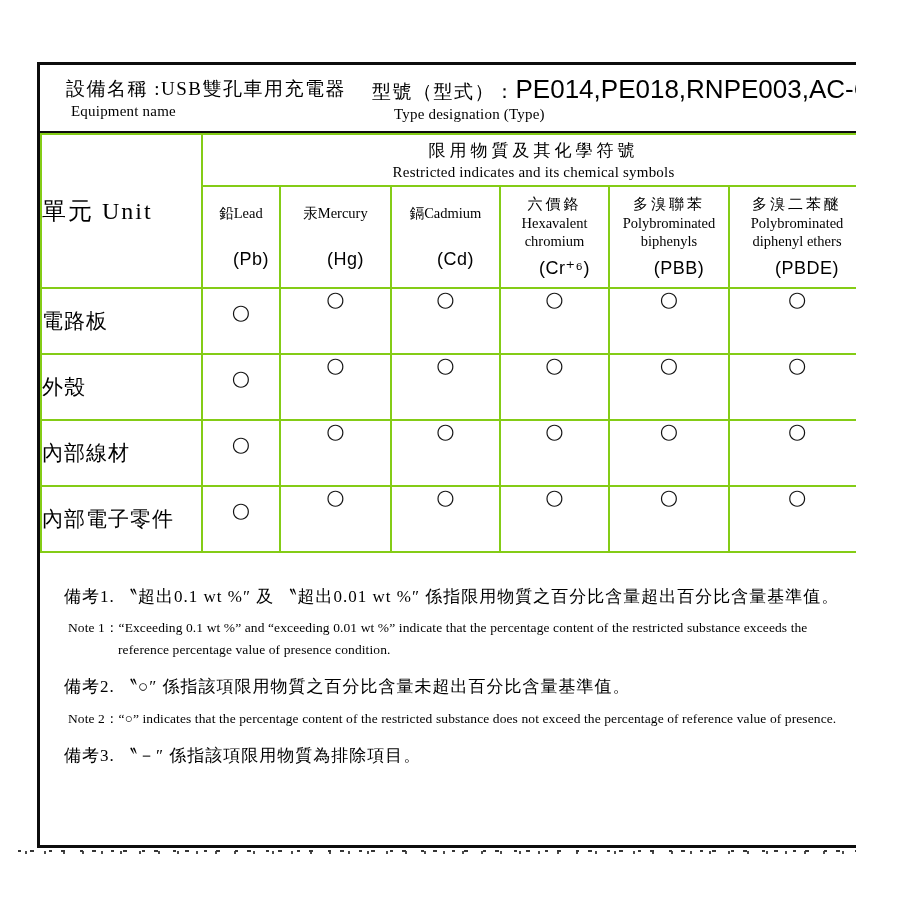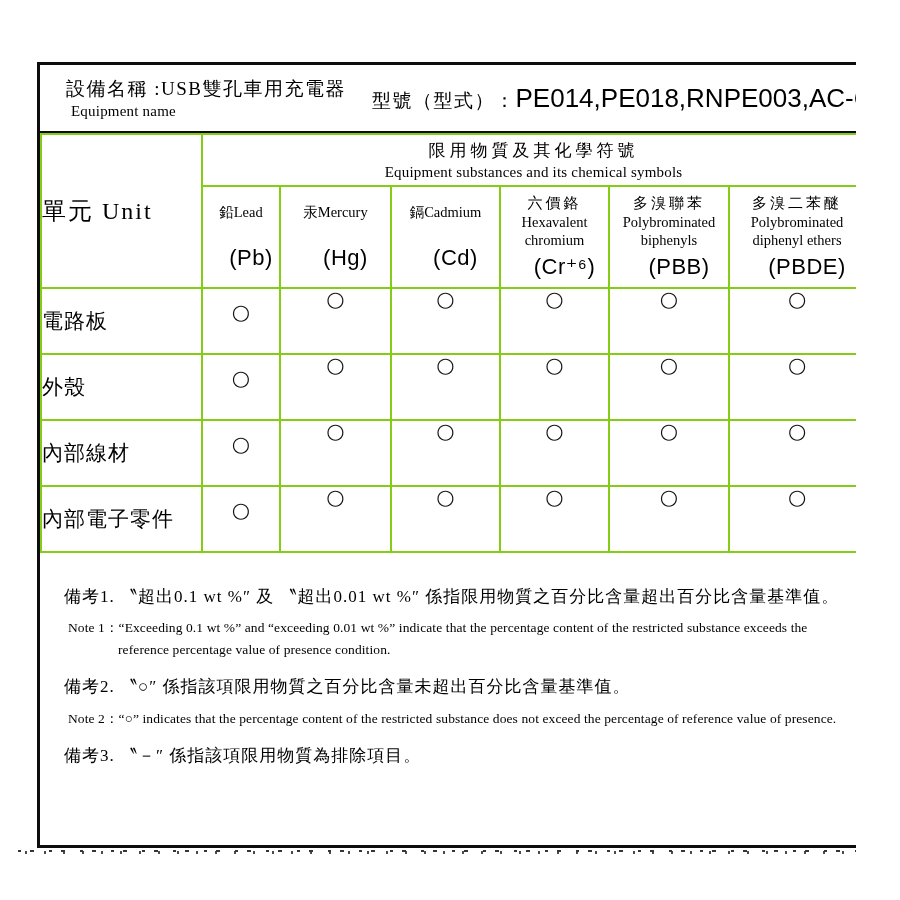--- a/index.html
+++ b/index.html
@@ -24,21 +24,21 @@
   table.sub td{border:2px solid #84cc16;padding:0;}
   td.unit-head{text-align:left;font-size:24px;letter-spacing:2px;}
   td.group-head{height:50px;text-align:center;vertical-align:middle;}
   .gz{font-size:17px;letter-spacing:4px;}
   .ge{font-size:15px;margin-top:2px;letter-spacing:0.2px;}
   td.col-head{height:100px;vertical-align:top;}
   .ch-inner{height:100%;display:flex;flex-direction:column;justify-content:space-around;
             align-items:center;text-align:center;padding:4px 1px;box-sizing:border-box;}
   .ch-name{font-size:14.5px;line-height:1.25;}
   .stacked .ch-name .zh{display:block;font-size:15px;letter-spacing:3px;}
-  .ch-sym{font-family:"Liberation Sans","DejaVu Sans",sans-serif;font-size:22px;letter-spacing:0.5px;margin-left:20px;}
+  .ch-sym{font-family:"Liberation Sans","DejaVu Sans",sans-serif;font-size:18px;letter-spacing:0.5px;margin-left:20px;}
   td.row-label{height:64px;vertical-align:middle;padding-left:6px;
                font-family:"Liberation Sans","DejaVu Sans",sans-serif;
                font-size:21px;letter-spacing:1px;}
   td.mark{vertical-align:top;text-align:center;
           font-family:"DejaVu Sans","Liberation Sans",sans-serif;
           font-size:21px;line-height:1;padding-top:5px;color:#111;}
   td.mark.low{padding-top:13px;}
 
   
   .notes{padding:33px 18px 0 24px;}
@@ -61,39 +61,40 @@
 <div class="page">
   <div class="frame">
 
     <div class="head-row">
       <div class="equip">
         <div class="hz"><span>設備名稱 :</span><span>USB雙孔車用充電器</span></div>
         <div class="hsub">Equipment name</div>
       </div>
       <div class="typeblk">
         <div class="hz"><span>型號（型式）：</span><span class="hv">PE014,PE018,RNPE003,AC-C02</span></div>
+        <div class="hsub">Type designation (Type)</div>
       </div>
     </div>
 
     <table class="sub">
       <colgroup>
         <col style="width:161px">
           <col style="width:78px">
           <col style="width:111px">
         <col style="width:109px">
           <col style="width:109px">
           <col style="width:120px">
           <col style="width:136px">
       </colgroup>
       <tbody>
         <tr>
           <td class="unit-head" rowspan="2">單元 Unit</td>
           <td class="group-head" colspan="6">
             <div class="gz">限用物質及其化學符號</div>
-            <div class="ge">Equipment substances and its chemical symbols</div>
+            <div class="ge">Restricted indicates and its chemical symbols</div>
           </td>
         </tr>
         <tr>
           <td class="col-head">
             <div class="ch-inner">
                 <div class="ch-name"><span class="zh">鉛</span><span class="en">Lead</span></div>
                 <div class="ch-sym">(Pb)</div>
               </div>
           </td>
           <td class="col-head">

